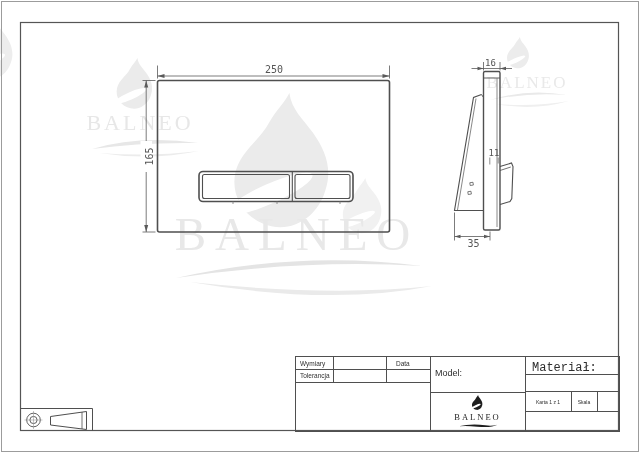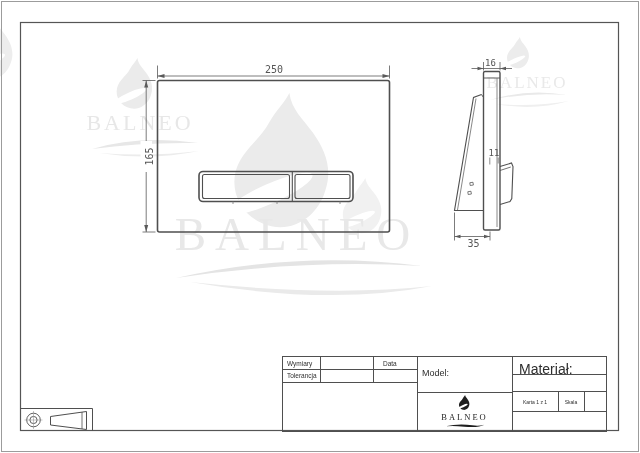--- a/index.html
+++ b/index.html
@@ -1,21 +1,21 @@
 <!DOCTYPE html>
 <html><head>
 <meta charset="utf-8">
 <style>
   html,body{margin:0;padding:0;background:#fff;}
   #page{position:relative;width:640px;height:453px;background:#ffffff;overflow:hidden;
         font-family:"Liberation Sans", sans-serif;}
   svg text{font-family:"DejaVu Sans Mono", monospace;}
   svg text.wm{font-family:"Liberation Serif", serif;}
   
-  #tblock{position:absolute;left:282px;top:356px;width:323px;height:74px;
+  #tblock{position:absolute;left:295px;top:356px;width:323px;height:74px;
           border:1px solid #4f4f4f;color:#333;}
   .tbl{position:absolute;background:transparent;}
   .vline{border-left:1px solid #4f4f4f;width:0;}
   .hline{border-top:1px solid #4f4f4f;height:0;}
   .tbtxt{position:absolute;white-space:nowrap;color:#2e2e2e;}
   .logo-cell{position:absolute;left:134px;top:36px;width:95px;height:37px;
              display:flex;flex-direction:column;align-items:center;justify-content:center;gap:1px;}
   .logo-name{font-family:"Liberation Serif", serif;font-size:8.5px;letter-spacing:2px;color:#1f1f1f;}
 </style>
 </head>
@@ -140,21 +140,21 @@
   <div class="tbl hline" style="left:229px;top:17px;width:94px;"></div>
   <div class="tbl hline" style="left:229px;top:34px;width:94px;"></div>
   <div class="tbl hline" style="left:229px;top:54px;width:94px;"></div>
   <div class="tbl vline" style="left:275px;top:34px;height:20px;"></div>
   <div class="tbl vline" style="left:301px;top:34px;height:20px;"></div>
 
   <div class="tbtxt" style="left:4px;top:2.5px;font-size:6.5px;">Wymiary</div>
   <div class="tbtxt" style="left:4px;top:15px;font-size:6.5px;">Tolerancja</div>
   <div class="tbtxt" style="left:100px;top:3px;font-size:6.5px;">Data</div>
   <div class="tbtxt" style="left:139px;top:11px;font-size:9px;">Model:</div>
-  <div class="tbtxt" style="left:236px;top:4px;font-size:14px;">Materiał:</div>
+  <div class="tbtxt" style="left:236px;top:4px;font-size:12px;font-family:Liberation Mono, monospace;">Materiał:</div>
   <div class="tbtxt" style="left:229px;width:46px;top:41.5px;font-size:5px;text-align:center;">Karta 1 z 1</div>
   <div class="tbtxt" style="left:275px;width:26px;top:41.5px;font-size:5px;text-align:center;">Skala</div>
 
   <div class="logo-cell">
     <svg width="13" height="16" viewBox="0 0 60 80">
       <use href="#flame" fill="#1f1f1f"></use>
     </svg>
     <div class="logo-name">BALNEO</div>
     <svg width="42" height="6" viewBox="0 0 120 18">
       <path d="M2,10 Q40,1 82,7 Q102,10 118,5 Q100,15 58,11 Q24,8 2,10 Z" fill="#1f1f1f"></path>

